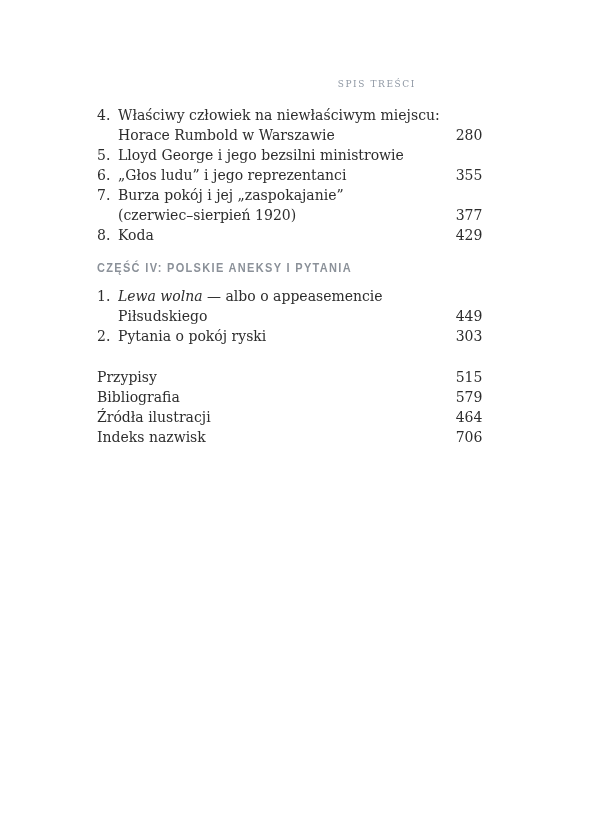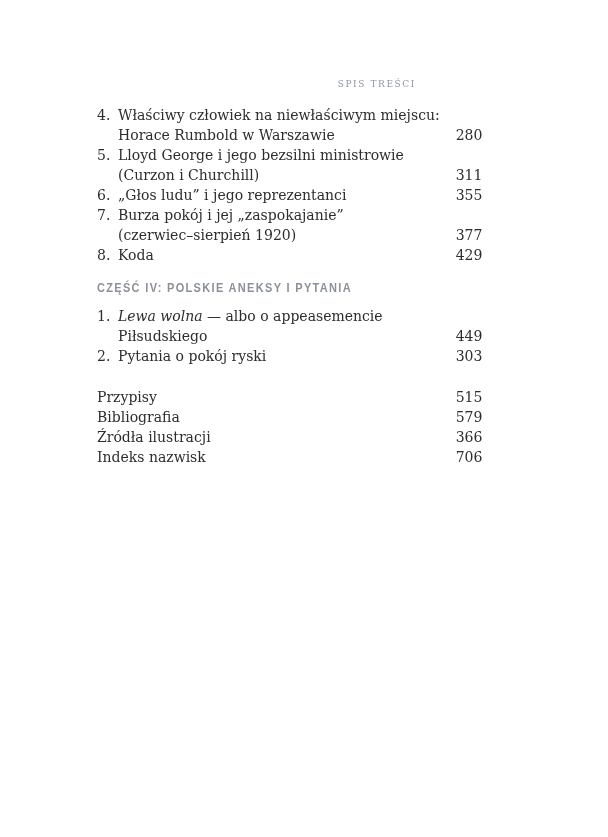--- a/index.html
+++ b/index.html
@@ -89,25 +89,20 @@
           <span class="num"></span>
           <span class="title"><span>Horace Rumbold w Warszawie</span></span>
           <span class="pg">280</span>
         </div>
         <div class="toc-row">
           <span class="num">5.</span>
           <span class="title"><span>Lloyd George i jego bezsilni ministrowie</span></span>
           <span class="pg"></span>
         </div>
         <div class="toc-row">
-          <span class="num"></span>
-          <span class="title"><span>(Curzon i Churchill)</span></span>
-          <span class="pg">311</span>
-        </div>
-        <div class="toc-row">
           <span class="num">6.</span>
           <span class="title"><span>„Głos ludu” i jego reprezentanci</span></span>
           <span class="pg">355</span>
         </div>
         <div class="toc-row">
           <span class="num">7.</span>
           <span class="title"><span>Burza pokój i jej „zaspokajanie”</span></span>
           <span class="pg"></span>
         </div>
         <div class="toc-row">
@@ -146,21 +141,21 @@
         <div class="toc-row">
           <span class="title"><span>Przypisy</span></span>
           <span class="pg">515</span>
         </div>
         <div class="toc-row">
           <span class="title"><span>Bibliografia</span></span>
           <span class="pg">579</span>
         </div>
         <div class="toc-row">
           <span class="title"><span>Źródła ilustracji</span></span>
-          <span class="pg">366</span>
+          <span class="pg">464</span>
         </div>
         <div class="toc-row">
           <span class="title"><span>Indeks nazwisk</span></span>
           <span class="pg">706</span>
         </div>
       </div>
 
   </div>
 </div>
 

